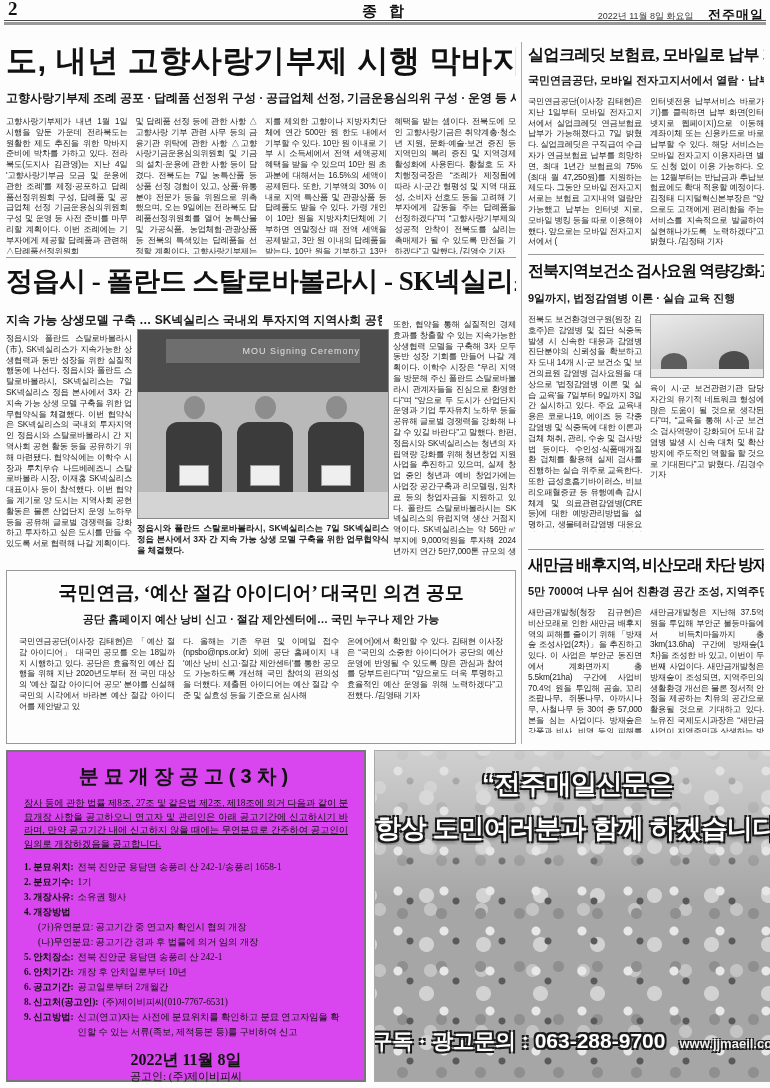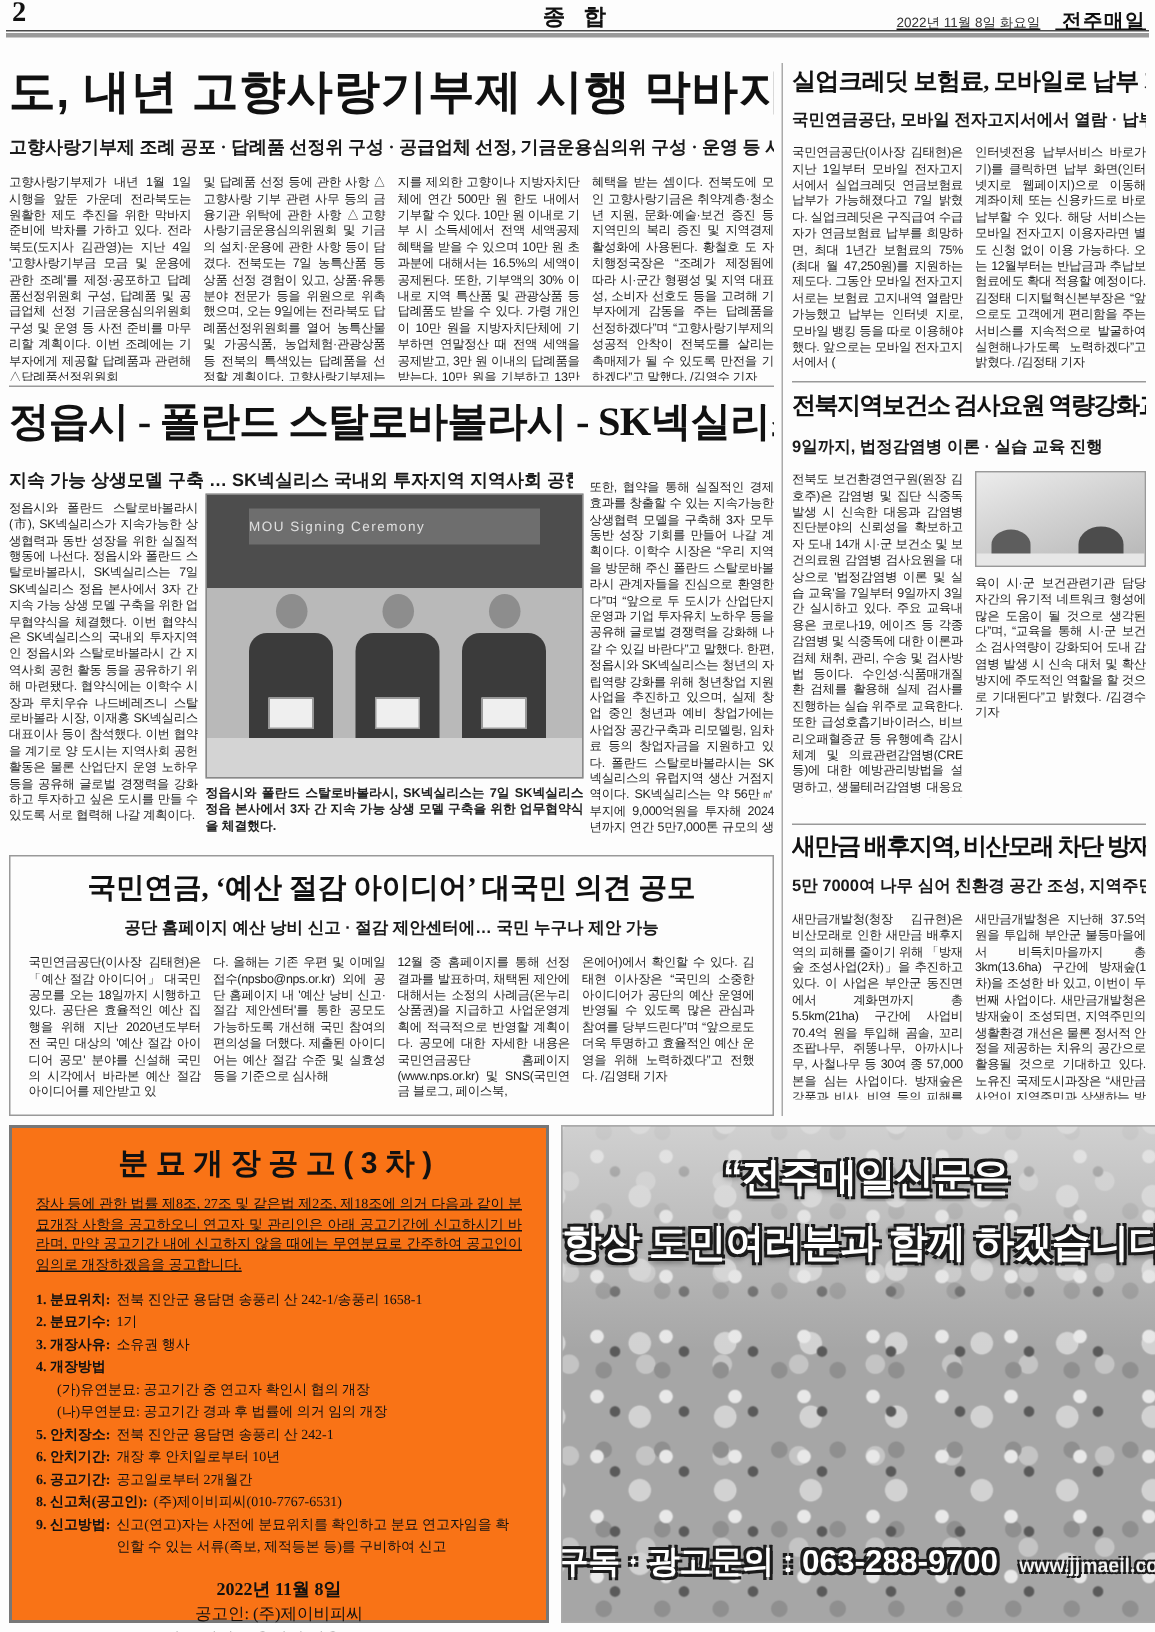--- a/index.html
+++ b/index.html
@@ -37,21 +37,21 @@
   #sec-credit .subhead { margin-top:7px; }
   #sec-credit .cols { margin-top:9px; height:152px; }
   
   #sec-mou { position:absolute; left:6px; top:263px; width:510px; height:296px; }
   #sec-mou h2 { font:700 27px/36px "Liberation Serif", serif; letter-spacing:-0.5px; }
   #sec-mou .subhead { position:absolute; top:50px; left:0; width:376px; font-size:12px; }
   .mou-col-left  { position:absolute; top:70px; left:0; width:126px; height:224px; }
   .mou-col-right { position:absolute; top:56px; left:387px; width:123px; height:238px; }
   .mou-photo { position:absolute; top:66px; left:131px; width:252px; height:190px; background:#b9b9b9; border:1px solid #888; overflow:hidden; }
   .mou-photo .ph-top { position:absolute; top:0; left:0; right:0; height:62px; background:#4d4d4d; }
-  .mou-photo .ph-banner { position:absolute; top:9px; left:28px; right:28px; height:24px; background:#6e6e6e; color:#e0e0e0; font:400 9px/24px "Liberation Sans", sans-serif; text-align:left; letter-spacing:1px; white-space:nowrap; overflow:hidden; }
+  .mou-photo .ph-banner { position:absolute; top:9px; left:28px; right:28px; height:24px; background:#6e6e6e; color:#e0e0e0; font:400 9px/24px "Liberation Sans", sans-serif; text-align:right; letter-spacing:1px; white-space:nowrap; overflow:hidden; }
   .mou-photo .ph-floor { position:absolute; bottom:0; left:0; right:0; height:26px; background:#d4d4d4; }
   .person { position:absolute; bottom:22px; width:56px; height:100px; }
   .person .head { width:21px; height:23px; border-radius:50%; background:#8d8d8d; margin:0 auto; }
   .person .torso { width:56px; height:72px; background:#3b3b3b; border-radius:12px 12px 0 0; margin-top:3px; }
   .person .folder { position:absolute; bottom:10px; left:13px; width:30px; height:21px; background:#efefef; border:1px solid #9a9a9a; }
   .p1 { left:28px; } .p2 { left:99px; } .p3 { left:170px; }
   .mou-caption { position:absolute; top:260px; left:131px; width:252px; font:700 8.5px/11px "Liberation Sans", sans-serif; color:#222; text-align:justify; }
   
   #sec-health { position:absolute; left:528px; top:260px; width:236px; height:287px; }
   #sec-health h2 { font:700 16px/22px "Liberation Serif", serif; letter-spacing:-1px; }
@@ -67,29 +67,29 @@
   #sec-saemangeum { position:absolute; left:528px; top:554px; width:236px; height:190px; }
   #sec-saemangeum h2 { font:700 16px/22px "Liberation Serif", serif; letter-spacing:-1px; }
   #sec-saemangeum .subhead { margin-top:8px; }
   #sec-saemangeum .cols { margin-top:9px; height:126px; }
   
   #sec-pension { position:absolute; left:6px; top:570px; width:510px; height:174px; border:1px solid #999; padding:10px 12px; text-align:center; background:#fdfdfd; }
   #sec-pension h2 { font:700 19px/24px "Liberation Serif", serif; }
   #sec-pension .subhead { margin-top:7px; font-size:11px; }
   #sec-pension .cols { margin-top:10px; height:100px; text-align:justify; }
   
-  #sec-grave { position:absolute; left:6px; top:750px; width:360px; height:332px; border:2px solid #777; padding:12px 16px; font-family:"Liberation Serif", serif; background:#f97316; }
+  #sec-grave { position:absolute; left:6px; top:750px; width:360px; height:332px; border:2px solid #777; padding:12px 16px; font-family:"Liberation Serif", serif; background:#d946ef; }
   #sec-grave h2 { text-align:center; font:900 20px/24px "Liberation Sans", sans-serif; letter-spacing:5px; white-space:nowrap; }
   #sec-grave .intro { margin-top:9px; font:400 9.3px/13.5px "Liberation Serif", serif; text-align:justify;text-decoration:underline; }
   #sec-grave ul { list-style:none; margin-top:9px; }
   #sec-grave li { display:flex; font:400 9.3px/15px "Liberation Serif", serif; }
   #sec-grave li .lbl { font-weight:700; margin-right:4px; white-space:nowrap; }
   #sec-grave li.indent { padding-left:14px; }
   #sec-grave .gfoot { margin-top:11px; text-align:center; font:400 11px/17px "Liberation Serif", serif; }
-  #sec-grave .gdate { font-weight:700; font-size:12px; }
+  #sec-grave .gdate { font-weight:700; font-size:16px; }
   
   #sec-ad { position:absolute; left:374px; top:750px; width:407px; height:332px; overflow:hidden; border:1px solid #aaa;
     background:
       linear-gradient(rgba(222,222,222,0.75), rgba(222,222,222,0) 45%),
       radial-gradient(circle, #e8e8e8 0 4px, rgba(0,0,0,0) 5px) 0 0/46px 40px,
       radial-gradient(circle, #5a5a5a 0 3px, rgba(0,0,0,0) 4px) 12px 10px/46px 40px,
       radial-gradient(circle, #d2d2d2 0 7px, rgba(0,0,0,0) 8px) 23px 22px/57px 49px,
       radial-gradient(circle, #8f8f8f 0 5px, rgba(0,0,0,0) 6px) 8px 30px/39px 53px,
       radial-gradient(circle, #c4c4c4 0 6px, rgba(0,0,0,0) 7px) 30px 6px/51px 61px,
       #a6a6a6;
@@ -203,21 +203,20 @@
       <p>새만금개발청은 지난해 37.5억 원을 투입해 부안군 불등마을에서 비득치마을까지 총 3km(13.6ha) 구간에 방재숲(1차)을 조성한 바 있고, 이번이 두번째 사업이다. 새만금개발청은 방재숲이 조성되면, 지역주민의 생활환경 개선은 물론 정서적 안정을 제공하는 치유의 공간으로 활용될 것으로 기대하고 있다. 노유진 국제도시과장은 “새만금 사업이 지역주민과 상생하는 방향으로 추진될 수 있도록 최선을 다하겠다”고 말했다.  /김영태 기자</p>
     </div>
   </section>
 
   <section id="sec-pension">
     <h2>국민연금, ‘예산 절감 아이디어’ 대국민 의견 공모</h2>
     <div class="subhead">공단 홈페이지 예산 낭비 신고 · 절감 제안센터에… 국민 누구나 제안 가능</div>
     <div class="cols small-body">
       <p>국민연금공단(이사장 김태현)은 「예산 절감 아이디어」 대국민 공모를 오는 18일까지 시행하고 있다. 공단은 효율적인 예산 집행을 위해 지난 2020년도부터 전 국민 대상의 '예산 절감 아이디어 공모' 분야를 신설해 국민의 시각에서 바라본 예산 절감 아이디어를 제안받고 있</p>
       <p>다. 올해는 기존 우편 및 이메일 접수(npsbo@nps.or.kr) 외에 공단 홈페이지 내 '예산 낭비 신고·절감 제안센터'를 통한 공모도 가능하도록 개선해 국민 참여의 편의성을 더했다. 제출된 아이디어는 예산 절감 수준 및 실효성 등을 기준으로 심사해</p>
-      <p>12월 중 홈페이지를 통해 선정 결과를 발표하며, 채택된 제안에 대해서는 소정의 사례금(온누리상품권)을 지급하고 사업운영계획에 적극적으로 반영할 계획이다. 공모에 대한 자세한 내용은 국민연금공단 홈페이지(www.nps.or.kr) 및 SNS(국민연금 블로그, 페이스북,</p>
       <p>온에어)에서 확인할 수 있다. 김태현 이사장은 “국민의 소중한 아이디어가 공단의 예산 운영에 반영될 수 있도록 많은 관심과 참여를 당부드린다”며 “앞으로도 더욱 투명하고 효율적인 예산 운영을 위해 노력하겠다”고 전했다.  /김영태 기자</p>
     </div>
   </section>
 
   <section id="sec-grave">
     <h2>분묘개장공고(3차)</h2>
     <p class="intro">장사 등에 관한 법률 제8조, 27조 및 같은법 제2조, 제18조에 의거 다음과 같이 분묘개장 사항을 공고하오니 연고자 및 관리인은 아래 공고기간에 신고하시기 바라며, 만약 공고기간 내에 신고하지 않을 때에는 무연분묘로 간주하여 공고인이 임의로 개장하겠음을 공고합니다.</p>
     <ul>
       <li>
           <span class="lbl">1. 분묘위치:</span>

